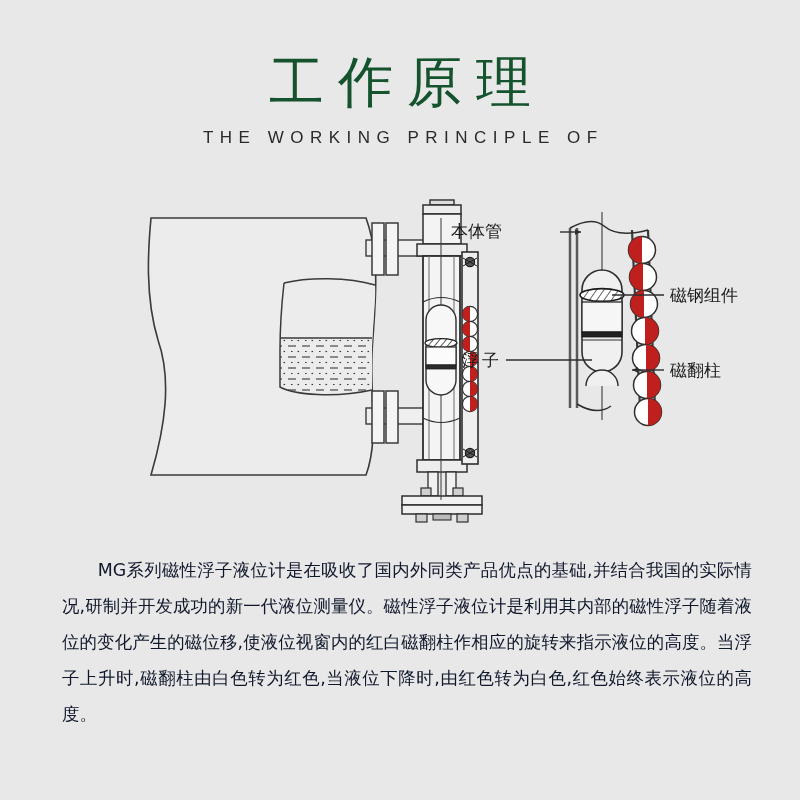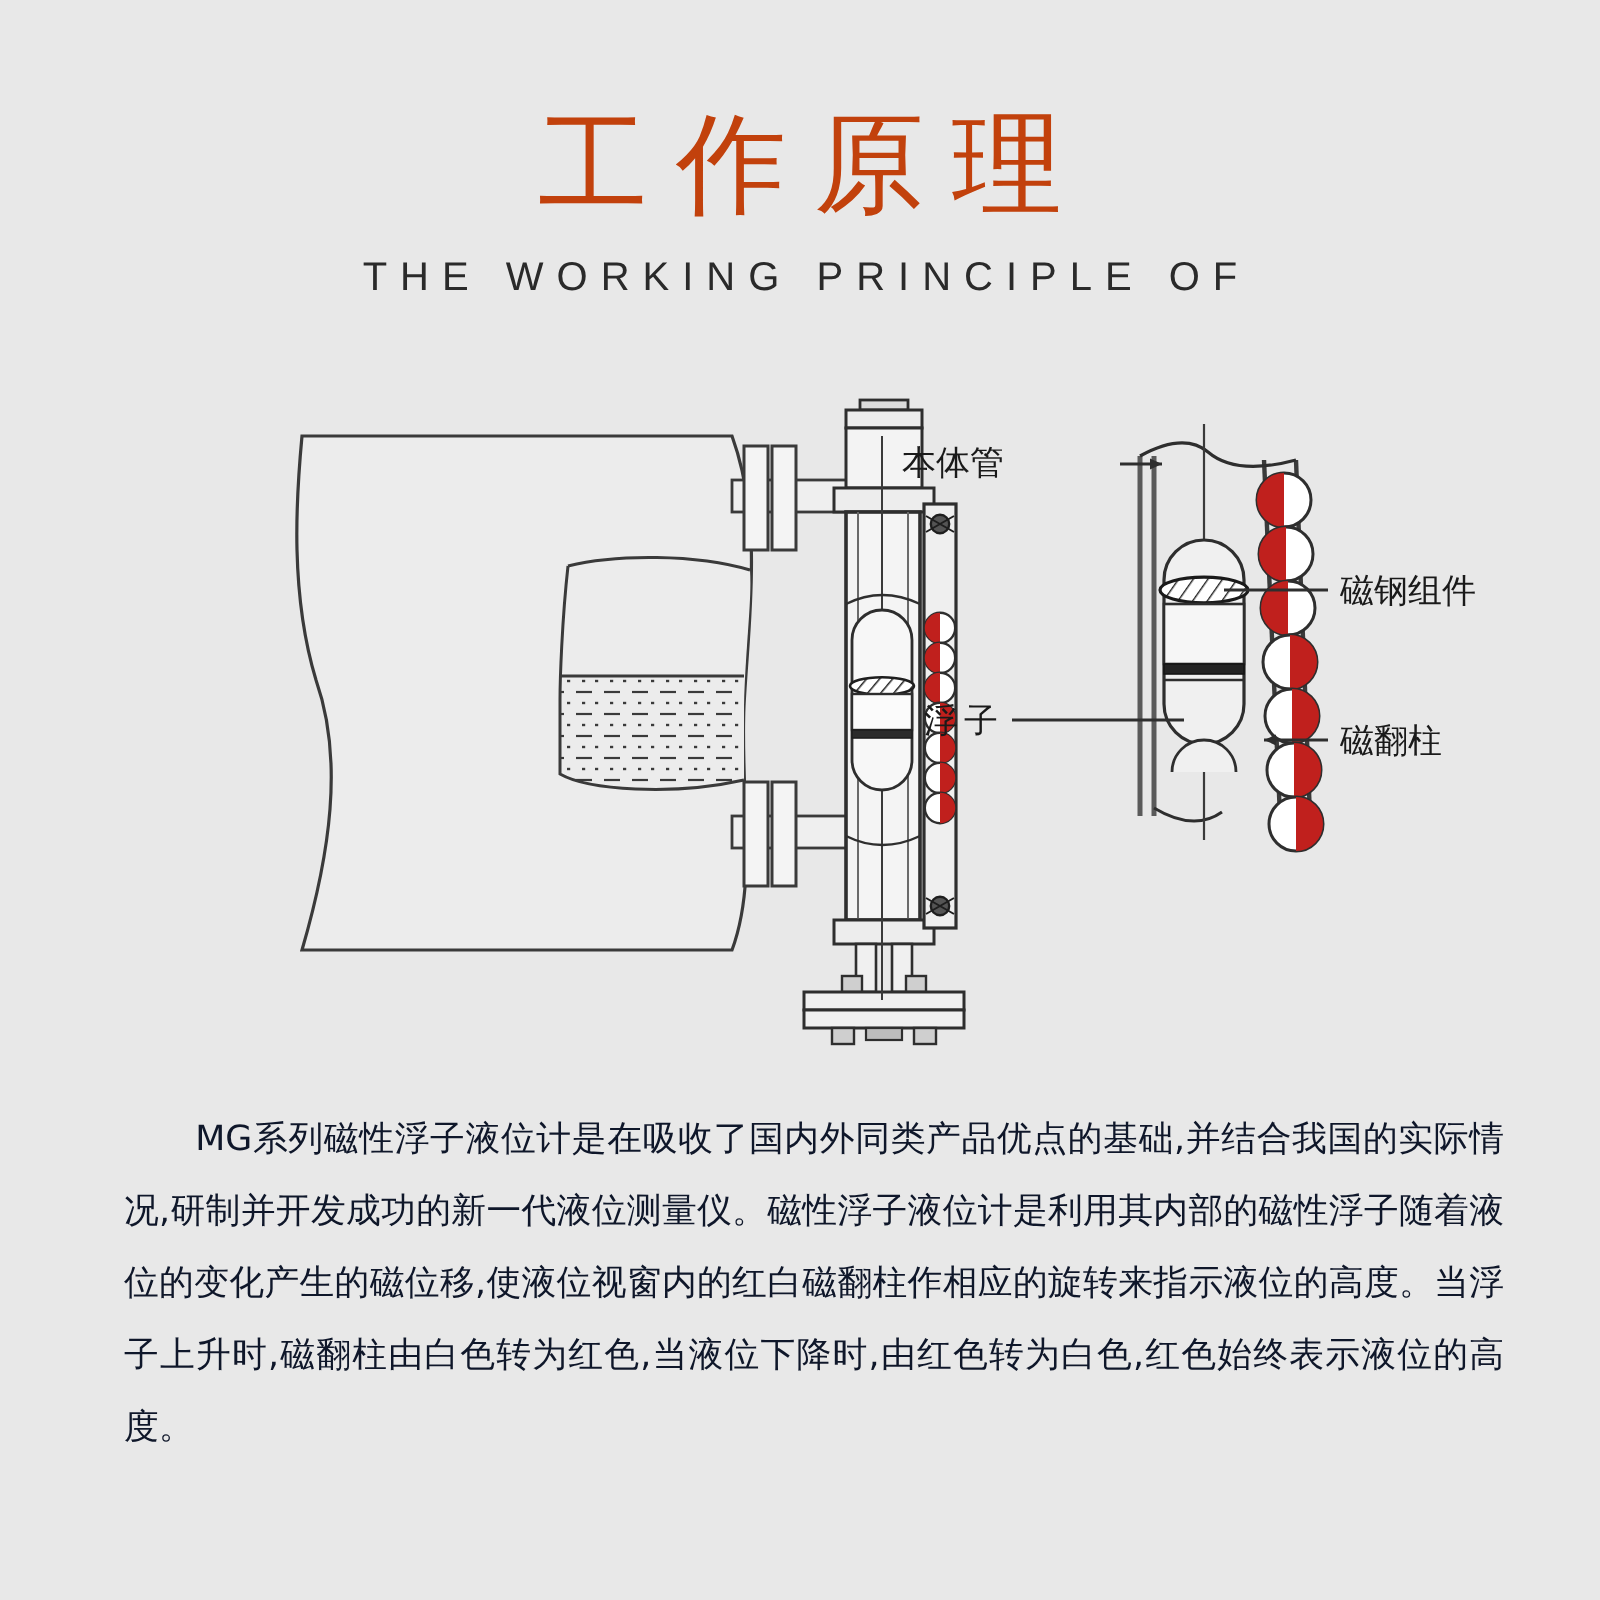--- a/index.html
+++ b/index.html
@@ -26,27 +26,27 @@
     position: absolute;
     top: 0; left: 0; right: 0;
     text-align: center;
     padding-top: 52px;
   }
   .title-cn {
     font-size: 55px;
     line-height: 1.12;
     font-weight: 400;
     letter-spacing: 14px;
-    color: #c2410c;
+    color: #14532d;
     text-indent: 14px;
     margin: 0;
     font-family: "DejaVu Sans", "Liberation Sans", sans-serif;
   }
   .title-en {
-    font-size: 20px;
+    font-size: 17px;
     letter-spacing: 6.5px;
     text-indent: 6.5px;
     color: #2a2a2a;
     margin: 14px 0 0 0;
     font-weight: 400;
     font-family: "Liberation Sans", sans-serif;
   }
 
   
   .diagram-wrap {

